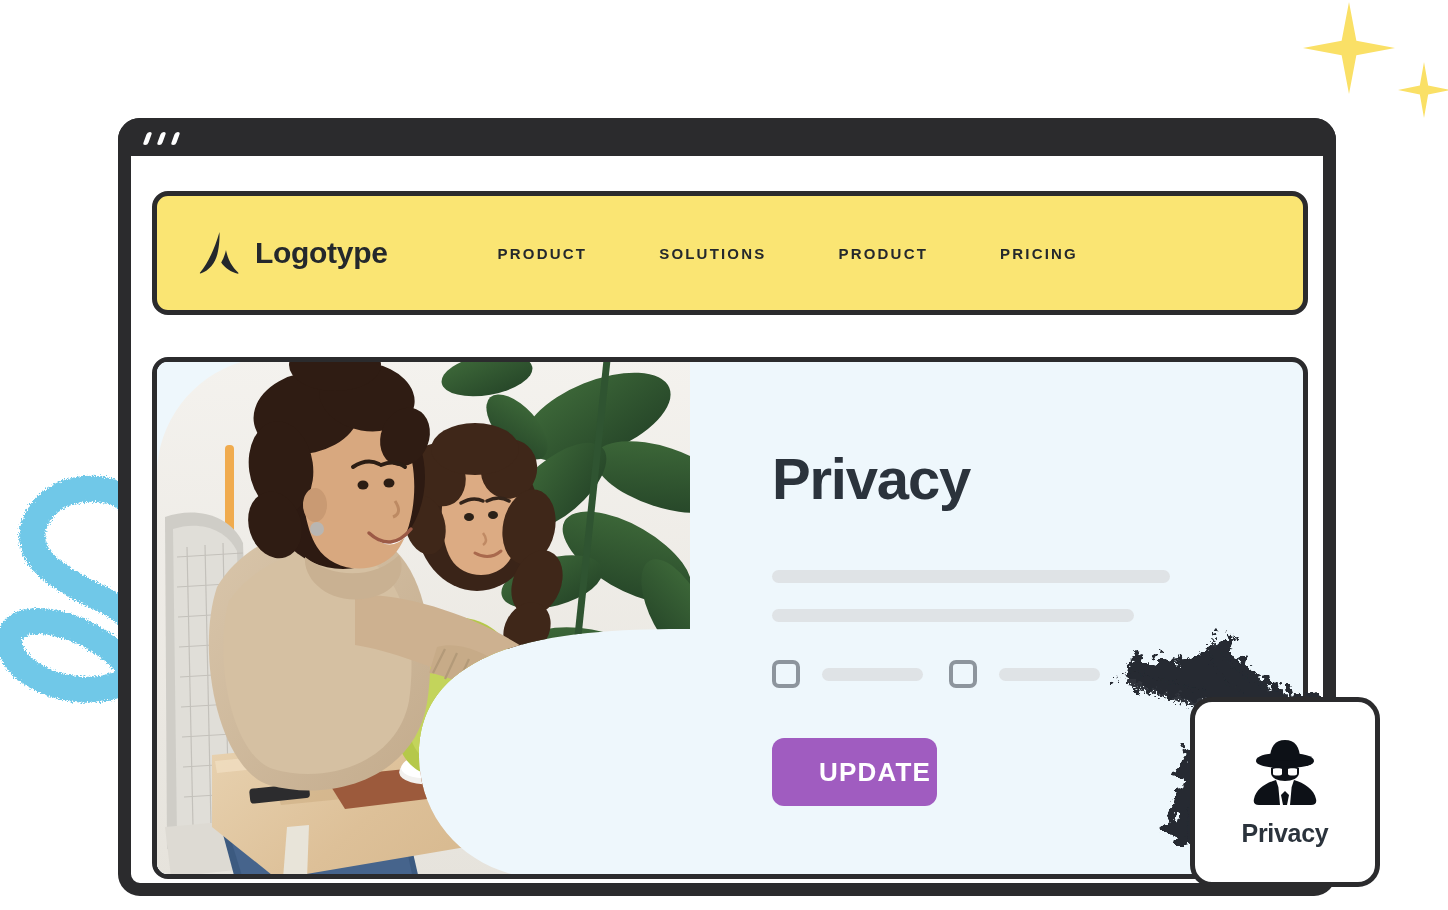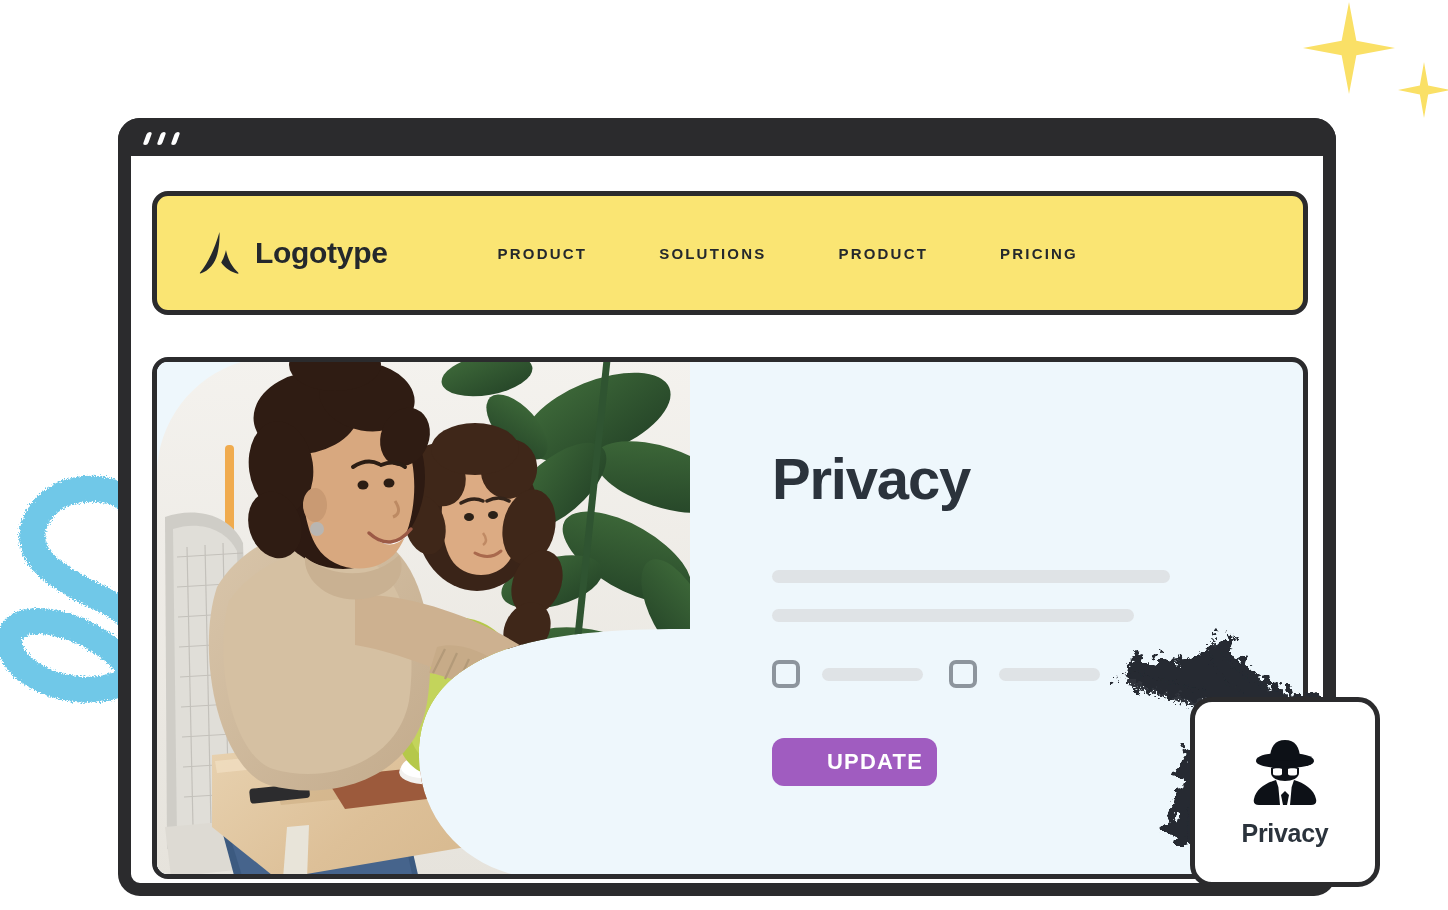--- a/index.html
+++ b/index.html
@@ -176,27 +176,27 @@
   .check-label {
     width: 101px; height: 13px;
     background: #dfe3e6;
     border-radius: 7px;
     margin-left: 22px;
   }
   .checkrow .gap { width: 26px; flex: none; }
 
   .update-btn {
     margin-top: 50px;
-    width: 165px; height: 48px;
+    width: 165px; height: 68px;
     background: #a05cc0;
     border: none;
     border-radius: 12px;
     color: #ffffff;
     font-family: "Liberation Sans", sans-serif;
-    font-size: 22px;
+    font-size: 26px;
     font-weight: bold;
     letter-spacing: 1.2px;
     cursor: pointer;
     padding-left: 41px;
   }
 
   
   .splatter {
     position: absolute;
     left: 1108px; top: 612px;

